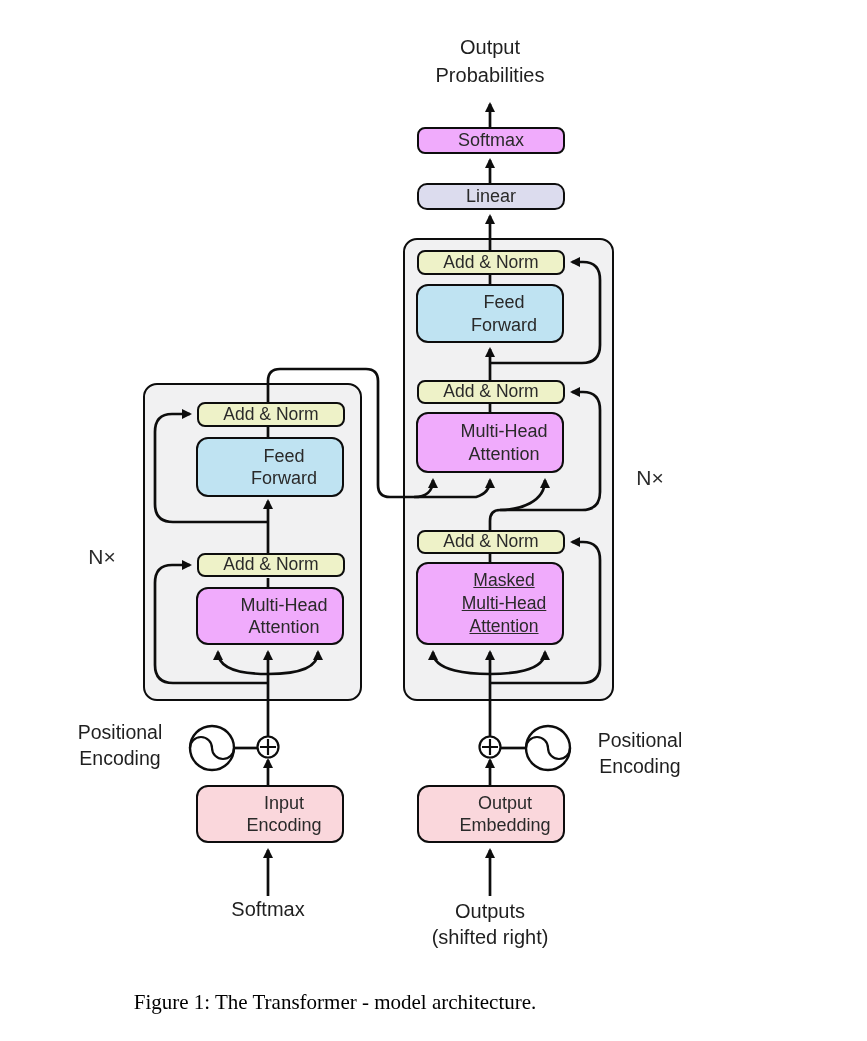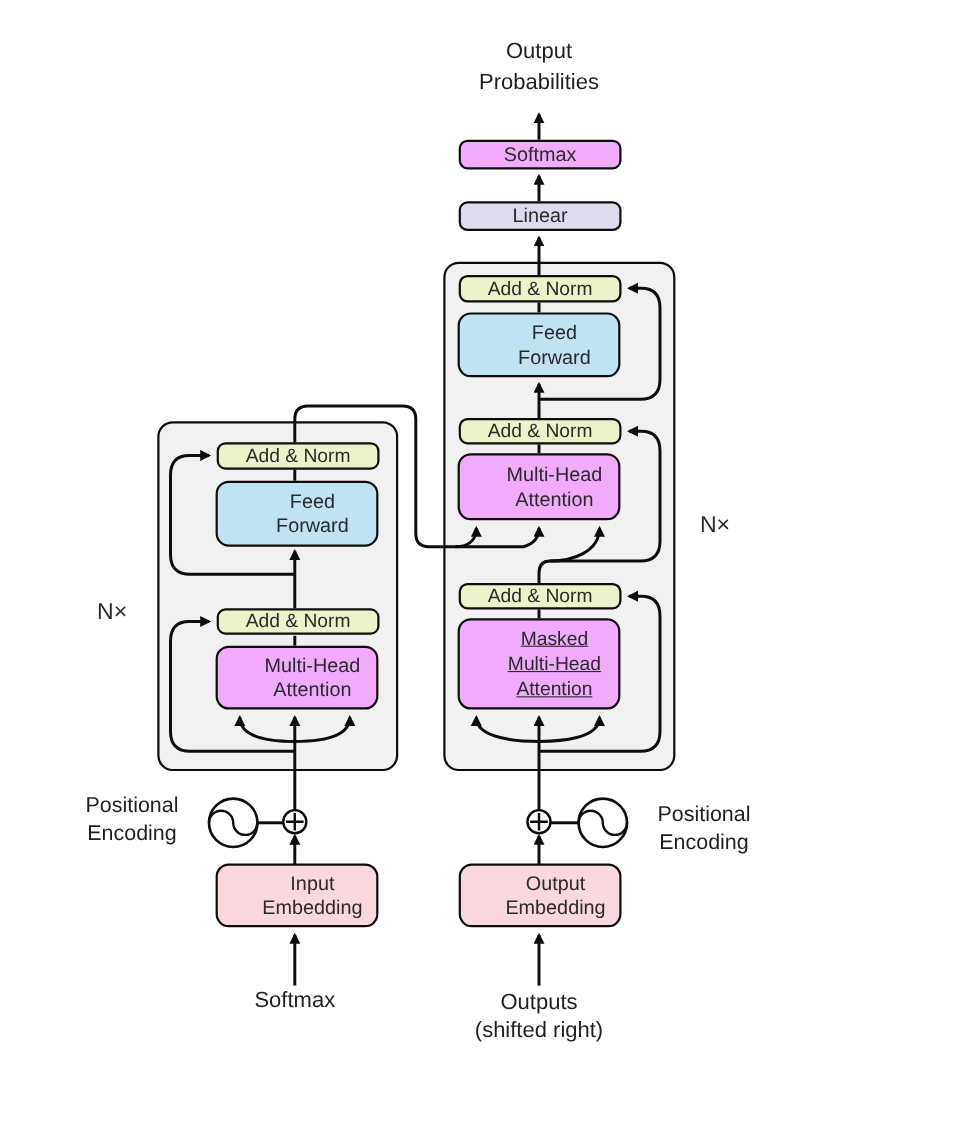--- a/index.html
+++ b/index.html
@@ -118,21 +118,21 @@
     </g>
   </svg>
 
   <div class="boxes">
 
     <div class="abs lbl" style="left:400px;top:33px;width:180px;font-size:20px;line-height:28px;">Output
 Probabilities</div>
 
     <div class="abs bx r8 c-softmax" style="left:417px;top:127px;width:148px;height:27px;font-size:18px;">Softmax</div>
 
-    <div class="abs bx r8 c-linear" style="left:417px;top:183px;width:148px;height:27px;font-size:18px;">Linear</div>
+    <div class="abs bx r8 c-linear" style="left:417px;top:183px;width:148px;height:27px;font-size:18px;border-radius:10px;">Linear</div>
 
     <div class="abs bx r8 c-addnorm" style="left:417px;top:250px;width:148px;height:25px;">Add &amp; Norm</div>
     <div class="abs bx r10 c-ff" style="left:416px;top:284px;width:148px;height:59px;font-size:18px;">Feed
 Forward</div>
     <div class="abs bx r8 c-addnorm" style="left:417px;top:380px;width:148px;height:24px;">Add &amp; Norm</div>
     <div class="abs bx r10 c-att" style="left:416px;top:412px;width:148px;height:61px;font-size:18px;">Multi-Head
 Attention</div>
     <div class="abs bx r8 c-addnorm" style="left:417px;top:530px;width:148px;height:24px;">Add &amp; Norm</div>
     <div class="abs bx r10 c-att" style="left:416px;top:562px;width:148px;height:83px;line-height:1.3;text-decoration:underline;">Masked
 Multi-Head
@@ -147,22 +147,23 @@
 
     <div class="abs lbl" style="left:83px;top:545px;width:38px;font-size:21px;color:#2c2c2c;">N×</div>
     <div class="abs lbl" style="left:631px;top:466px;width:38px;font-size:21px;color:#2c2c2c;">N×</div>
 
     <div class="abs lbl" style="left:64px;top:720px;width:112px;font-size:19.5px;line-height:25.5px;">Positional
 Encoding</div>
     <div class="abs lbl" style="left:584px;top:728px;width:112px;font-size:19.5px;line-height:25.5px;">Positional
 Encoding</div>
 
     <div class="abs bx r10 c-emb" style="left:196px;top:785px;width:148px;height:58px;font-size:18px;">Input
-Embedding</div>
+Encoding</div>
     <div class="abs bx r10 c-emb" style="left:417px;top:785px;width:148px;height:58px;font-size:18px;">Output
 Embedding</div>
 
     <div class="abs lbl" style="left:218px;top:898px;width:100px;font-size:20px;">Softmax</div>
     <div class="abs lbl" style="left:415px;top:898px;width:150px;font-size:20px;line-height:26px;">Outputs
 (shifted right)</div>
 
+    <div class="abs caption" style="left:85px;top:990px;width:500px;">Figure 1: The Transformer - model architecture.</div>
   </div>
 </div>
 
 </body></html>

